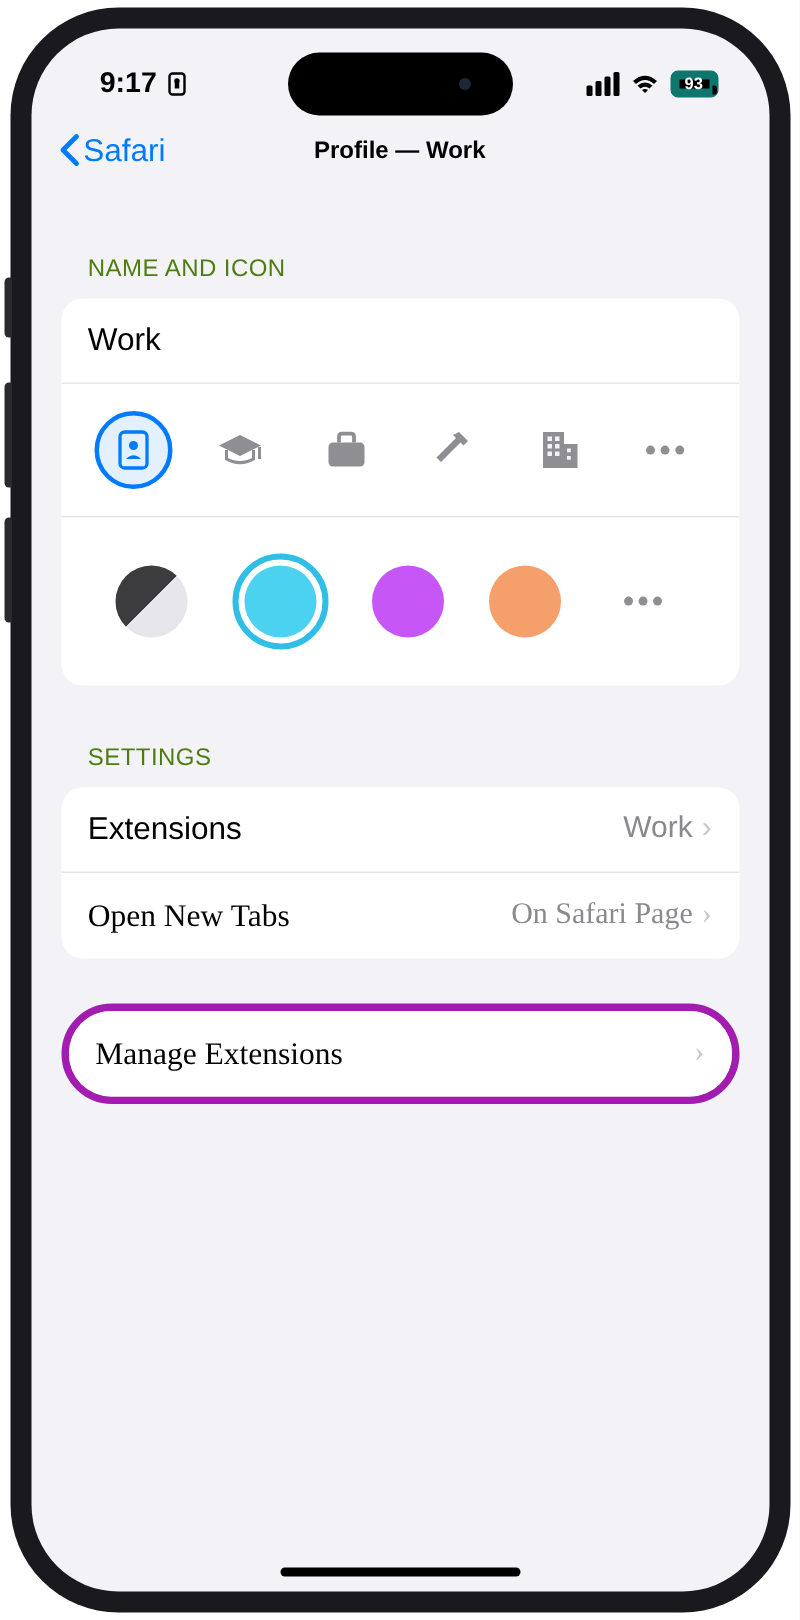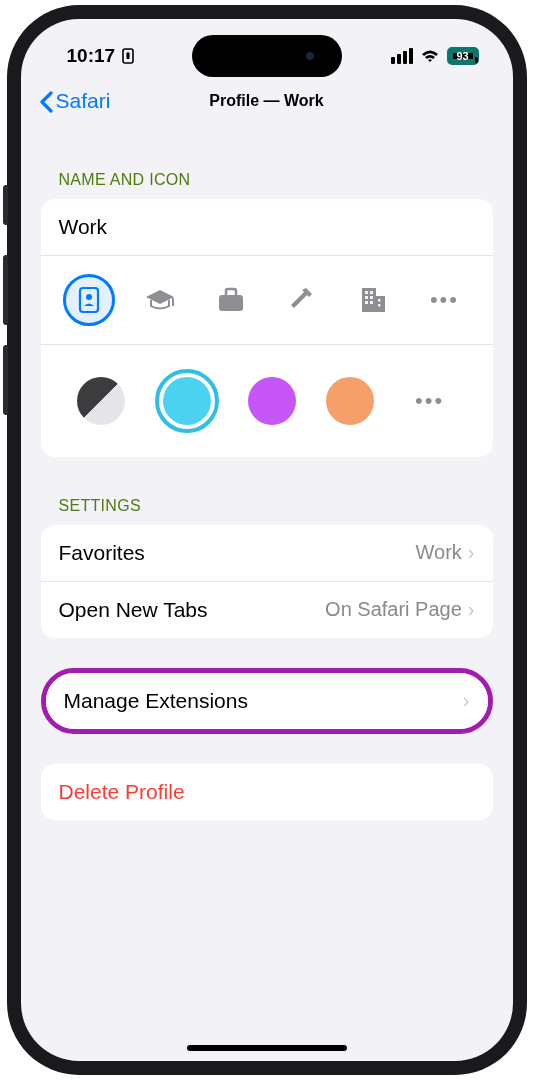--- a/index.html
+++ b/index.html
@@ -119,21 +119,21 @@
       border-radius: 0 2px 2px 0;
     }
     .nav-header {
       display: flex;
       align-items: center;
       padding: 12px 18px 18px;
       position: relative;
     }
     .back-btn {
       display: flex;
-      align-items: flex-end;
+      align-items: flex-start;
       color: #007aff;
       font-size: 21px;
       gap: 3px;
     }
     .nav-title {
       position: absolute;
       left: 50%;
       transform: translateX(-50%);
       font-size: 16px;
       font-weight: 600;
@@ -152,21 +152,21 @@
       border-radius: 14px;
       overflow: hidden;
     }
     .card-row {
       padding: 16px 18px;
       display: flex;
       align-items: flex-start;
       font-size: 21px;
       border-bottom: 1px solid #e5e5ea;
     }
-    .card-row:last-child { border-bottom: none; }
+    .card-row:last-child { border-bottom: none; font-family: Liberation Serif, serif; }
     .card-row.link {
       justify-content: space-between;
     }
     .row-value {
       color: #8a8a8e;
       font-size: 20px;
       display: flex;
       align-items: center;
       gap: 6px;
     }
@@ -254,21 +254,21 @@
 
 <div class="phone-frame">
   <div class="side-button sb1"></div>
   <div class="side-button sb2"></div>
   <div class="side-button sb3"></div>
   <div class="screen">
     <div class="dynamic-island"></div>
 
     <div class="status-bar">
       <div class="status-left">
-        <span>10:17</span>
+        <span>9:17</span>
         <svg width="14" height="16" viewBox="0 0 14 16">
             <rect x="2" y="1" width="10" height="14" rx="2" fill="none" stroke="#000" stroke-width="1.6"></rect>
             <circle cx="7" cy="6" r="1.8" fill="#000"></circle>
             <rect x="5.5" y="7" width="3" height="4" fill="#000"></rect>
           </svg>
       </div>
       <div class="status-right">
         <div class="signal-bars">
             <span></span>
             <span></span>
@@ -349,21 +349,21 @@
           </div>
           <div class="color-swatch" style="background:#c656f5"></div>
           <div class="color-swatch" style="background:#f5a06b"></div>
           <div class="dots">•••</div>
         </div>
       </div>
 
       <div class="section-header">SETTINGS</div>
       <div class="card">
         <div class="card-row link">
-          <span>Favorites</span>
+          <span>Extensions</span>
           <span class="row-value">
             <span>Work</span>
             <span class="chevron">›</span>
           </span>
         </div>
         <div class="card-row link">
           <span>Open New Tabs</span>
           <span class="row-value">
             <span>On Safari Page</span>
             <span class="chevron">›</span>
@@ -373,22 +373,17 @@
 
       <div class="highlight-ring">
         <div class="card">
           <div class="card-row link">
             <span>Manage Extensions</span>
             <span class="chevron">›</span>
           </div>
         </div>
       </div>
 
-      <div class="card single">
-        <div class="card-row">
-          <span class="delete-text">Delete Profile</span>
-        </div>
-      </div>
     </div>
 
     <div class="home-indicator"></div>
   </div>
 </div>
 
 </body></html>

